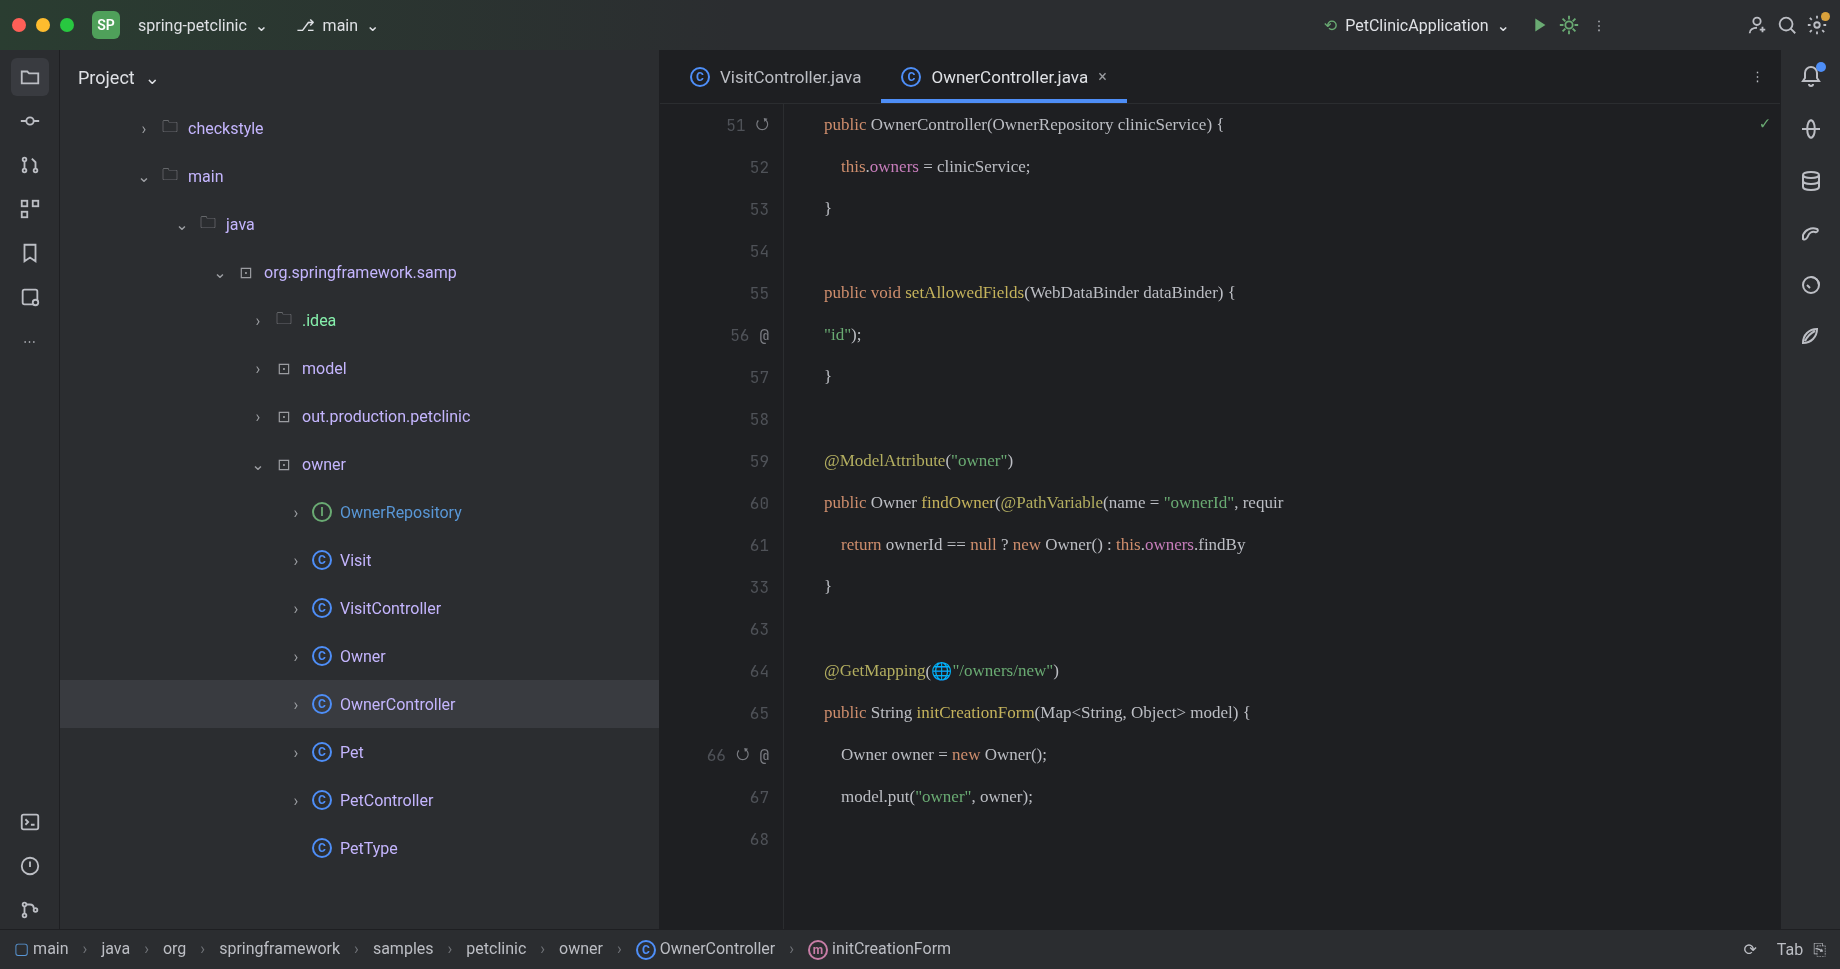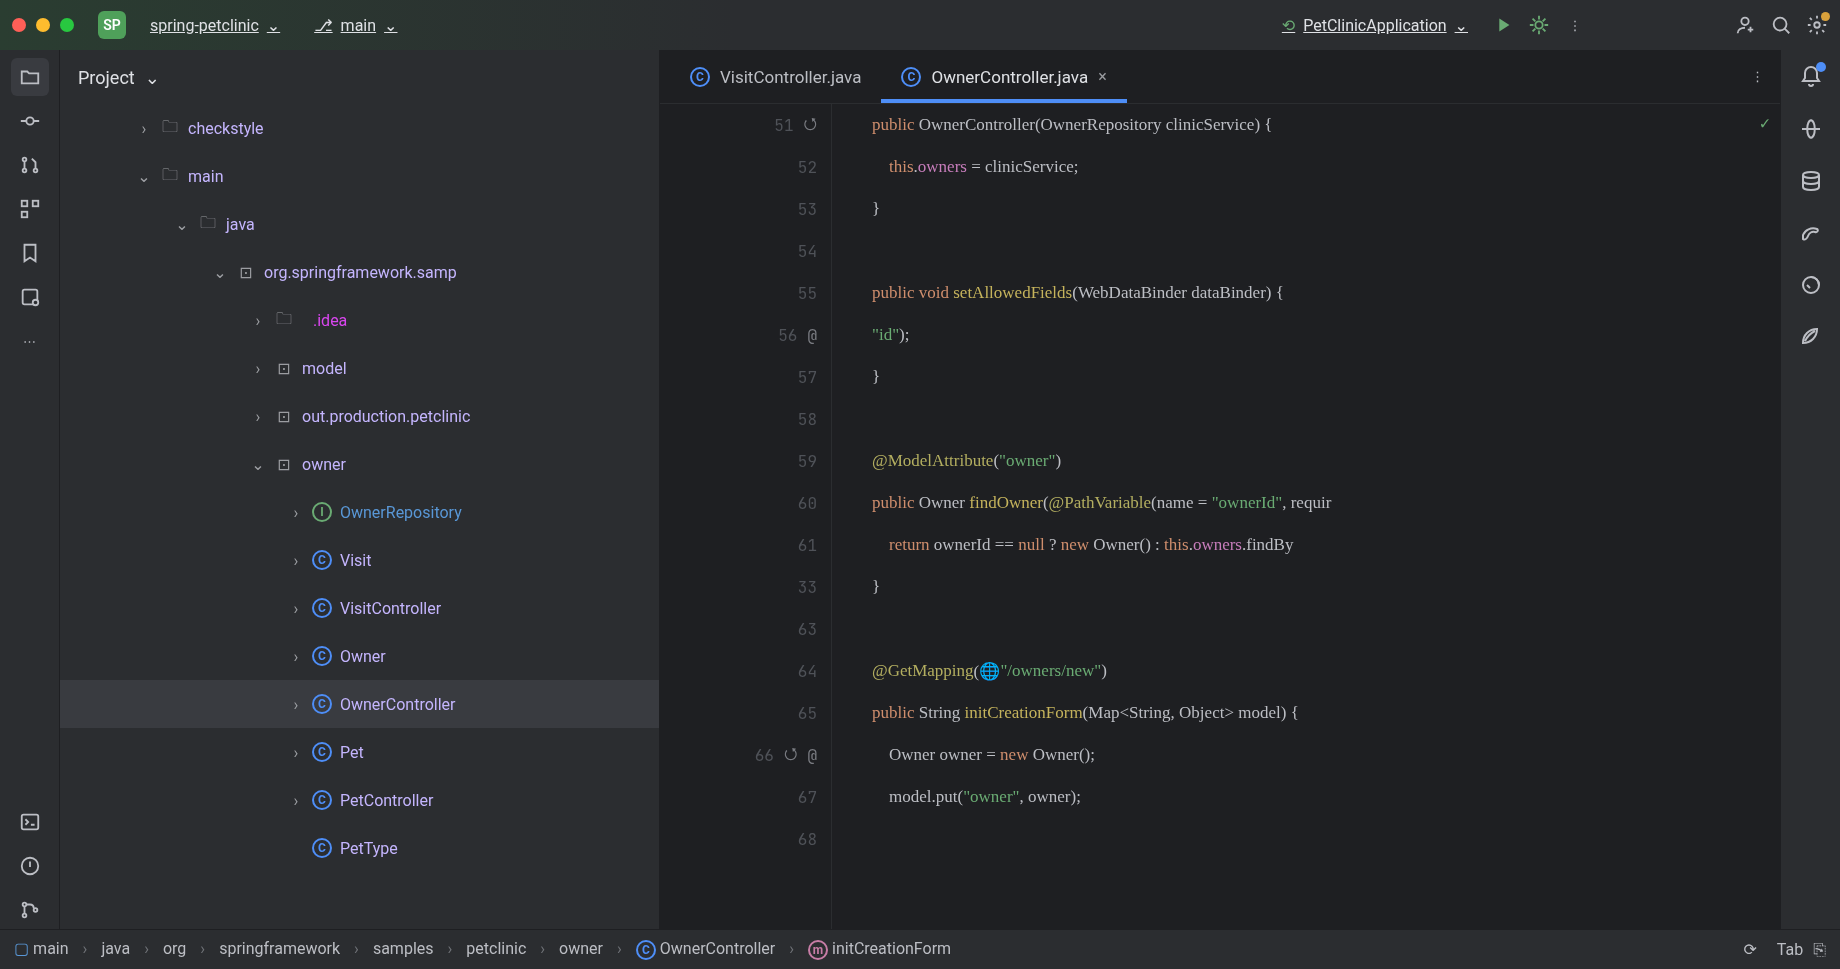--- a/index.html
+++ b/index.html
@@ -1,50 +1,50 @@
 <!DOCTYPE html>
 <html><head>
 <meta charset="utf-8">
 <style>
 * { margin:0; padding:0; box-sizing:border-box; }
 body { font-family:-apple-system,BlinkMacSystemFont,"Segoe UI",Roboto,sans-serif; background:#1e1f22; color:#bcbec4; font-size:13px; overflow:hidden; height:969px; width:1840px; }
-.titlebar { height:50px; background:linear-gradient(90deg,#2a3d31 0%,#2b2d30 40%); display:flex; align-items:center; padding:0 12px; gap:14px; }
+.titlebar { height:50px; background:linear-gradient(90deg,#2a3d31 0%,#2b2d30 40%); display:flex; align-items:center; padding:0 12px; gap:8px; }
 .traffic { display:flex; gap:10px; }
 .dot { width:14px; height:14px; border-radius:50%; }
 .dot.red{background:#ff5f57}.dot.yellow{background:#febc2e}.dot.green{background:#28c840}
 .proj-badge { width:28px; height:28px; background:#4fa05a; border-radius:6px; display:flex; align-items:center; justify-content:center; color:#fff; font-weight:600; font-size:14px; margin-left:10px; }
-.tb-btn { display:flex; align-items:center; gap:8px; padding:4px 10px; border-radius:6px; color:#dfe1e5; font-size:16px;text-decoration:underline; }
+.tb-btn { display:flex; align-items:center; gap:8px; padding:4px 10px; border-radius:6px; color:#dfe1e5; font-size:16px; }
 .tb-spacer { flex:1; }
 .tb-icon { width:22px; height:22px; color:#bcbec4; display:flex; align-items:center; justify-content:center; }
 .tb-icon svg { width:22px; height:22px; }
 .main { display:flex; height:calc(100% - 50px - 40px); }
 .leftbar { width:60px; background:#2b2d30; display:flex; flex-direction:column; align-items:center; padding-top:8px; gap:6px; border-right:1px solid #1e1f22; }
 .leftbar .lbtn { width:38px; height:38px; display:flex; align-items:center; justify-content:center; border-radius:6px; color:#bcbec4; }
 .leftbar .lbtn.active { background:#393b40; }
 .leftbar .spacer { flex:1; }
 .project-pane { width:600px; background:#2b2d30; display:flex; flex-direction:column; border-right:1px solid #1e1f22; }
 .pp-header { height:54px; display:flex; align-items:center; padding:0 18px; gap:10px; font-size:18px; color:#dfe1e5; }
 .tree { flex:1; overflow:auto; font-size:16px; }
 .tree-row { display:flex; align-items:center; height:48px; padding-left:0; gap:8px; white-space:nowrap; }
 .tree-row.selected { background:#393b40; }
 .tree-row .chev { width:16px; color:#9b9da1; display:flex; justify-content:center; }
 .tree-row .ficon { width:20px; display:flex; justify-content:center; }
 .tree-row .label { color:#c4b5fd; }
-.tree-row .label.orange { color:#d946ef;margin-left:11px; }
+.tree-row .label.orange { color:#86efac; }
 .tree-row .label.blue { color:#5997d6; }
 .editor { flex:1; background:#1e1f22; display:flex; flex-direction:column; min-width:0; }
 .tabs { height:54px; display:flex; align-items:stretch; border-bottom:1px solid #2b2d30; padding-left:10px; }
 .tab { display:flex; align-items:center; gap:10px; padding:0 20px; color:#bcbec4; font-size:17px; position:relative; }
 .tab.active { color:#dfe1e5; }
 .tab.active::after { content:""; position:absolute; bottom:0; left:0; right:0; height:4px; background:#4e8ef7; }
 .tab .close { font-size:16px; color:#9b9da1; }
 .tabs-spacer { flex:1; }
 .tab-more { display:flex; align-items:center; padding:0 16px; color:#bcbec4; }
 .code-area { flex:1; display:flex; overflow:hidden; font-family:"JetBrains Mono",Menlo,Consolas,monospace; font-size:17px; }
-.gutter { width:172px; background:#1e1f22; border-right:1px solid #2b2d30; }
+.gutter { width:124px; background:#1e1f22; border-right:1px solid #2b2d30; }
 .gline { height:42px; display:flex; align-items:center; justify-content:flex-end; padding-right:14px; gap:10px; color:#4f5258; font-size:16px; }
 .gline .gicon { color:#7a7c82; font-size:16px; }
 .code { flex:1; padding-left:40px; overflow:hidden; position:relative; }
 .cline { height:42px; display:flex; align-items:center; white-space:pre;font-family:Liberation Serif, serif; }
 .kw{color:#cf8e6d}.type{color:#bcbec4}.method{color:#c5b35c}.str{color:#6aab73}.anno{color:#b3ae60}.pn{color:#bcbec4}.field{color:#c77dbb}
 .p-ok { position:absolute; top:8px; right:10px; color:#6aab73; }
 .rightbar { width:60px; background:#2b2d30; display:flex; flex-direction:column; align-items:center; padding-top:8px; gap:14px; border-left:1px solid #1e1f22; }
 .rightbar .rbtn { width:38px; height:38px; display:flex; align-items:center; justify-content:center; color:#bcbec4; position:relative; }
 .rbtn.notif::after{content:"";position:absolute;top:4px;right:4px;width:10px;height:10px;border-radius:50%;background:#4e8ef7;}
 .statusbar { height:40px; background:#2b2d30; display:flex; align-items:center; padding:0 14px; gap:10px; font-size:16px; color:#bcbec4; border-top:1px solid #1e1f22; }

